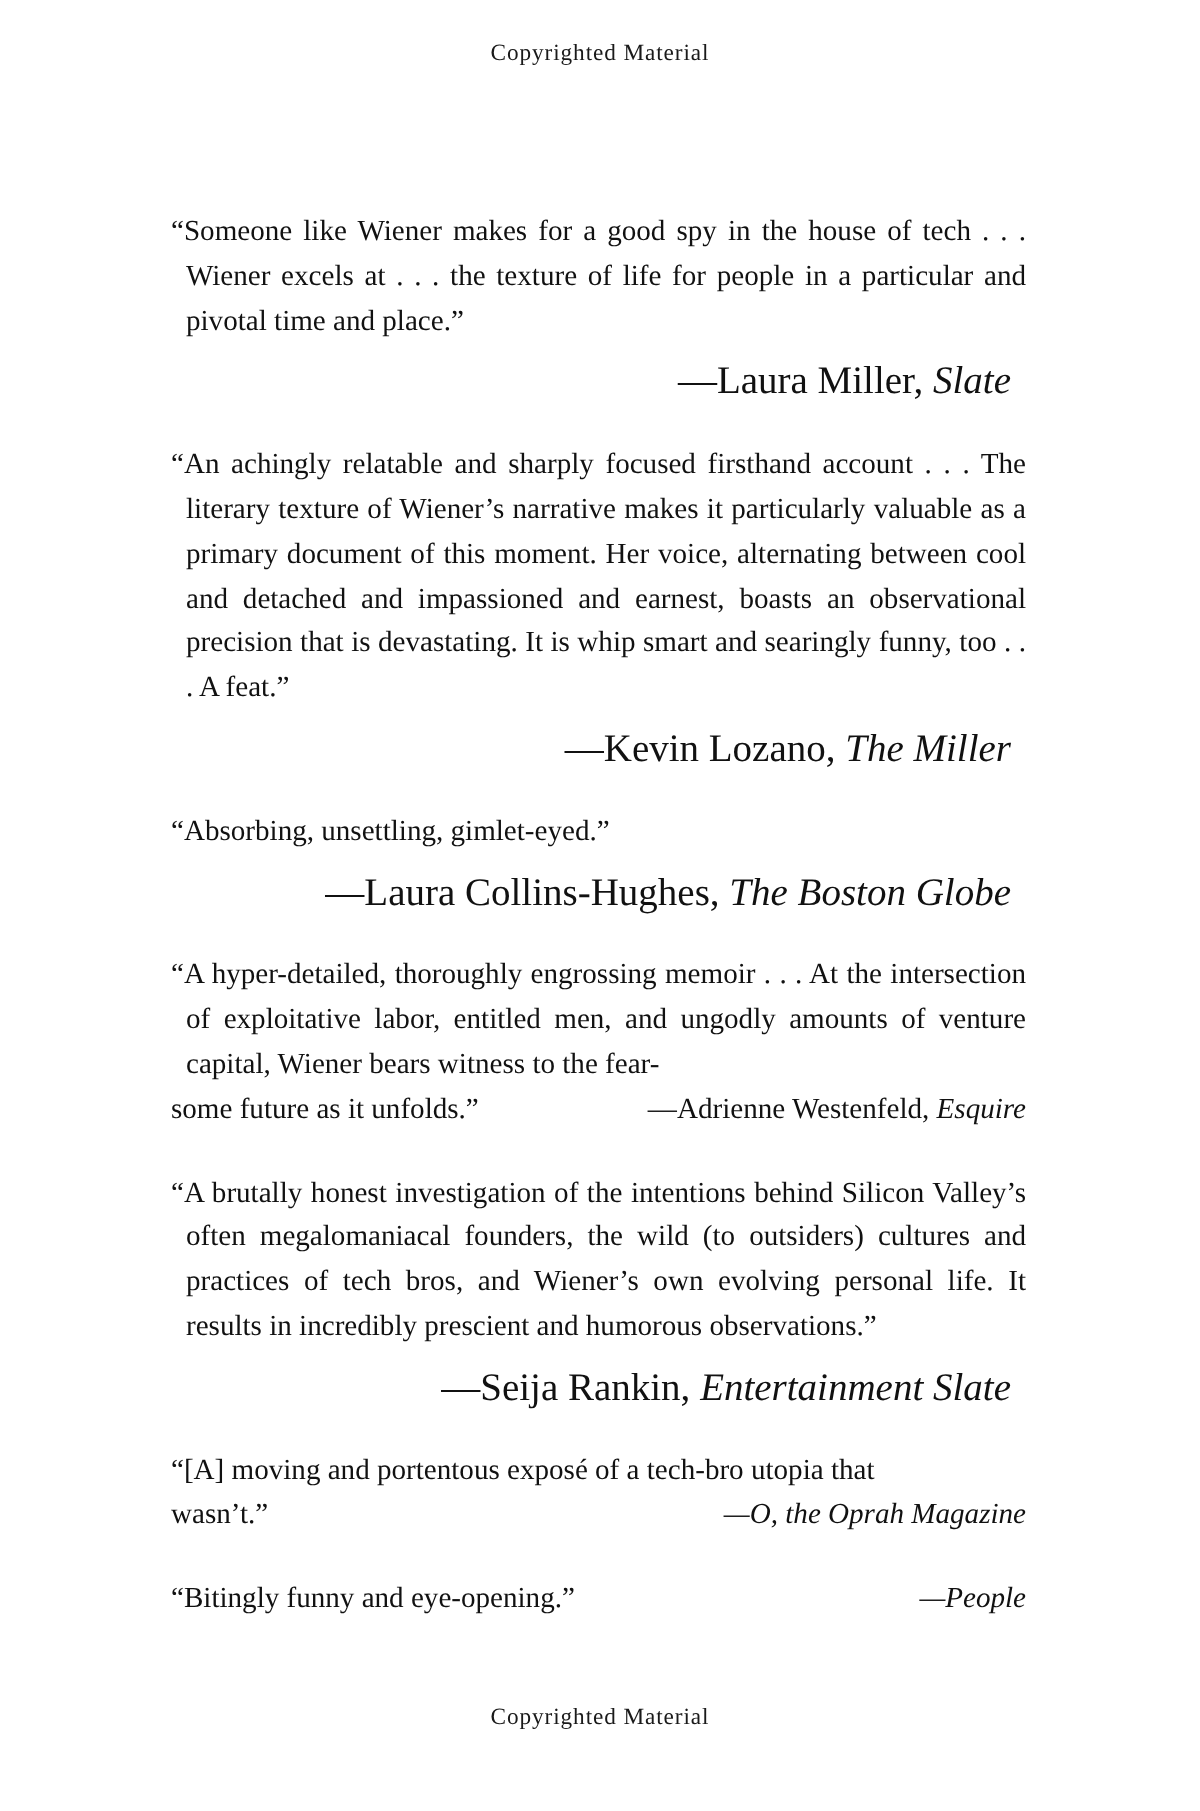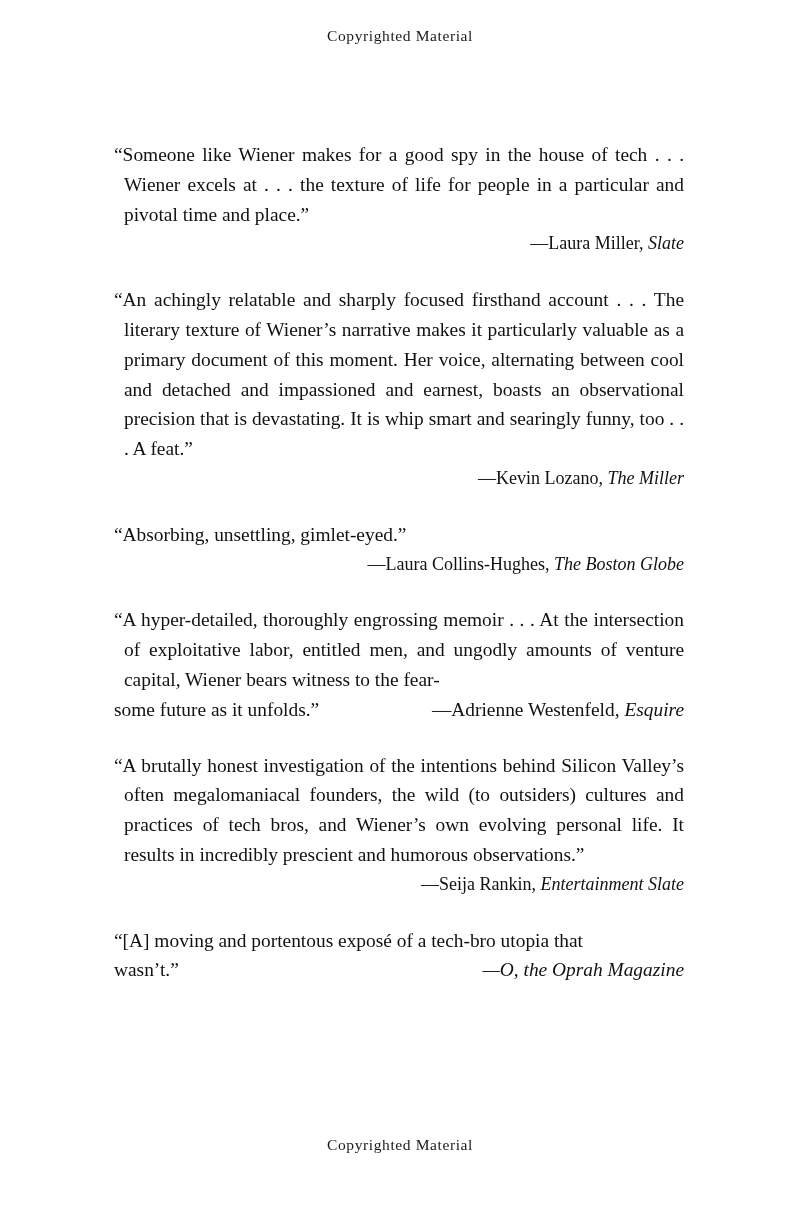--- a/index.html
+++ b/index.html
@@ -56,24 +56,24 @@
     margin: 0;
   }
   .quote.hang {
     padding-left: 10px;
     text-indent: -10px;
   }
   .quote.nojust {
     text-align: left;
   }
   .attrib {
-    font-size: 18px;
+    font-size: 26px;
     line-height: 29.8px;
     text-align: right;
-    margin: 0;
+    margin: 10px;
   }
   .attrib em, .inline-attrib em {
     font-style: italic;
   }
   .quote-line-attrib {
     display: flex;
     justify-content: space-between;
     align-items: baseline;
     font-size: 19.4px;
     line-height: 29.8px;
@@ -128,18 +128,24 @@
     </div>
 
     <div class="blurb">
       <p class="quote nojust hang">“[A] moving and portentous exposé of a tech-bro utopia that</p>
       <div class="quote-line-attrib">
         <span class="left">wasn’t.”</span>
         <span class="right"><em>—O, the Oprah Magazine</em></span>
       </div>
     </div>
 
+    <div class="blurb">
+      <div class="quote-line-attrib">
+        <span class="left">“Bitingly funny and eye-opening.”</span>
+        <span class="right"><em>—People</em></span>
+      </div>
+    </div>
 
   </div>
 
   <div class="copyright-mark copyright-bottom">Copyrighted Material</div>
 
 </div>
 
 </body></html>

